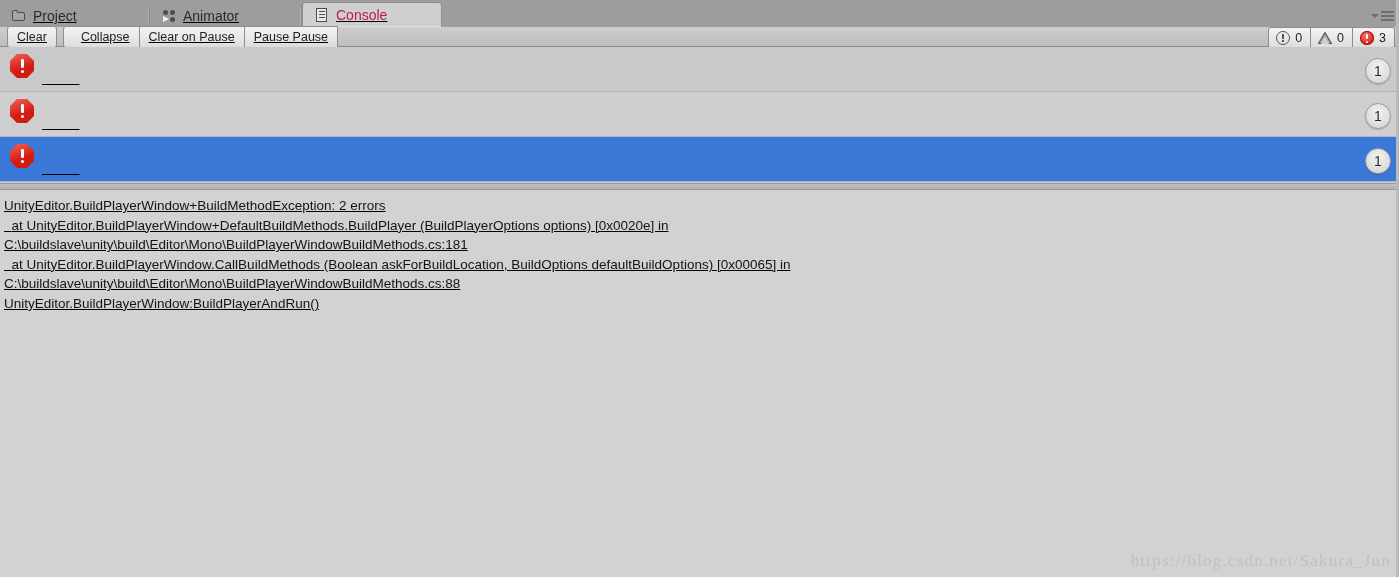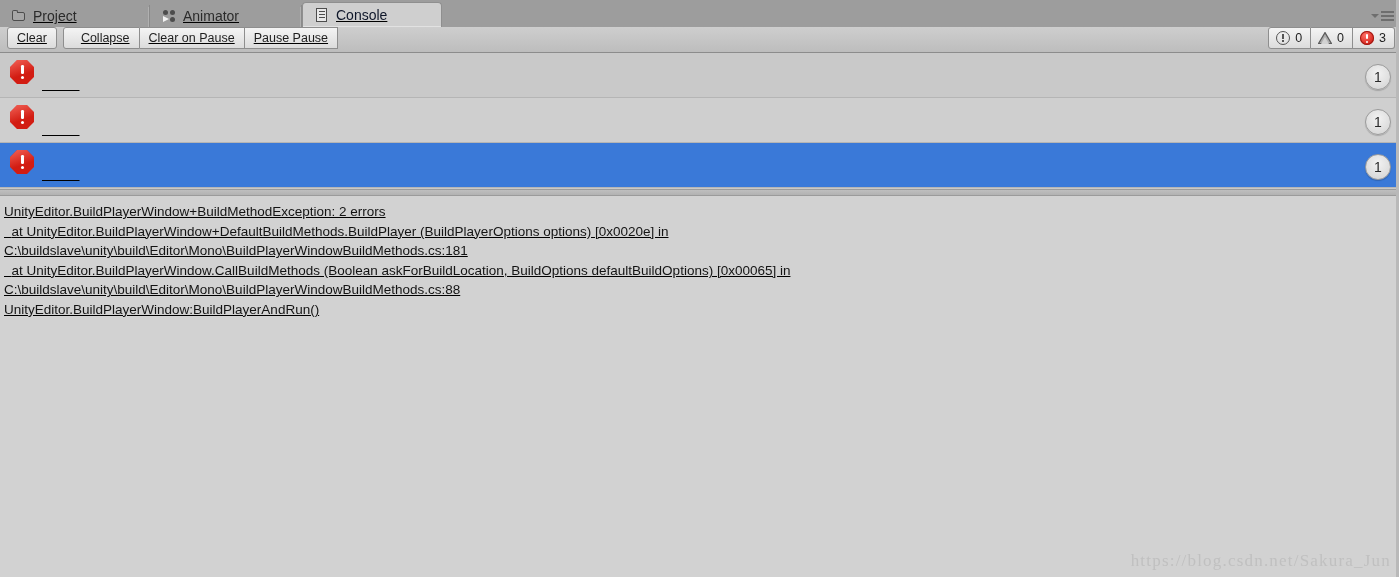--- a/index.html
+++ b/index.html
@@ -54,21 +54,21 @@
     background: #b0b0b0;
   }
   .tab.active {
     background: #cfcfcf;
     height: 25px;
     border-top-left-radius: 4px;
     border-top-right-radius: 4px;
     border: 1px solid #8f8f8f;
     border-bottom: none;
     box-shadow: 0 -1px 0 #e2e2e2 inset;
-    color: #0f172a;
+    color: #be185d;
   }
   .tab-w-project { width: 150px; }
   .tab-w-animator { width: 152px; }
   .tab-w-console { width: 140px; }
 
   .tabicon { width: 15px; height: 15px; flex: none; position: relative; }
 
   
   .ic-folder::before {
     content: "";
@@ -151,25 +151,25 @@
     position: absolute;
     right: 15px; top: 4px;
     width: 0; height: 0;
     border-left: 4px solid transparent;
     border-right: 4px solid transparent;
     border-top: 4px solid #6e6e6e;
   }
 
   
   .toolbar {
-    height: 26px;
+    height: 20px;
     background: linear-gradient(#cecece, #bdbdbd);
     border-bottom: 1px solid #8c8c8c;
     display: flex;
-    align-items: flex-start;
+    align-items: center;
     box-sizing: border-box;
     position: relative;
   }
   .tb-btn {
     display: flex;
     align-items: center;
     justify-content: center;
     font-size: 12.5px;
     color: #1e1e1e;
     padding: 0 9px;

